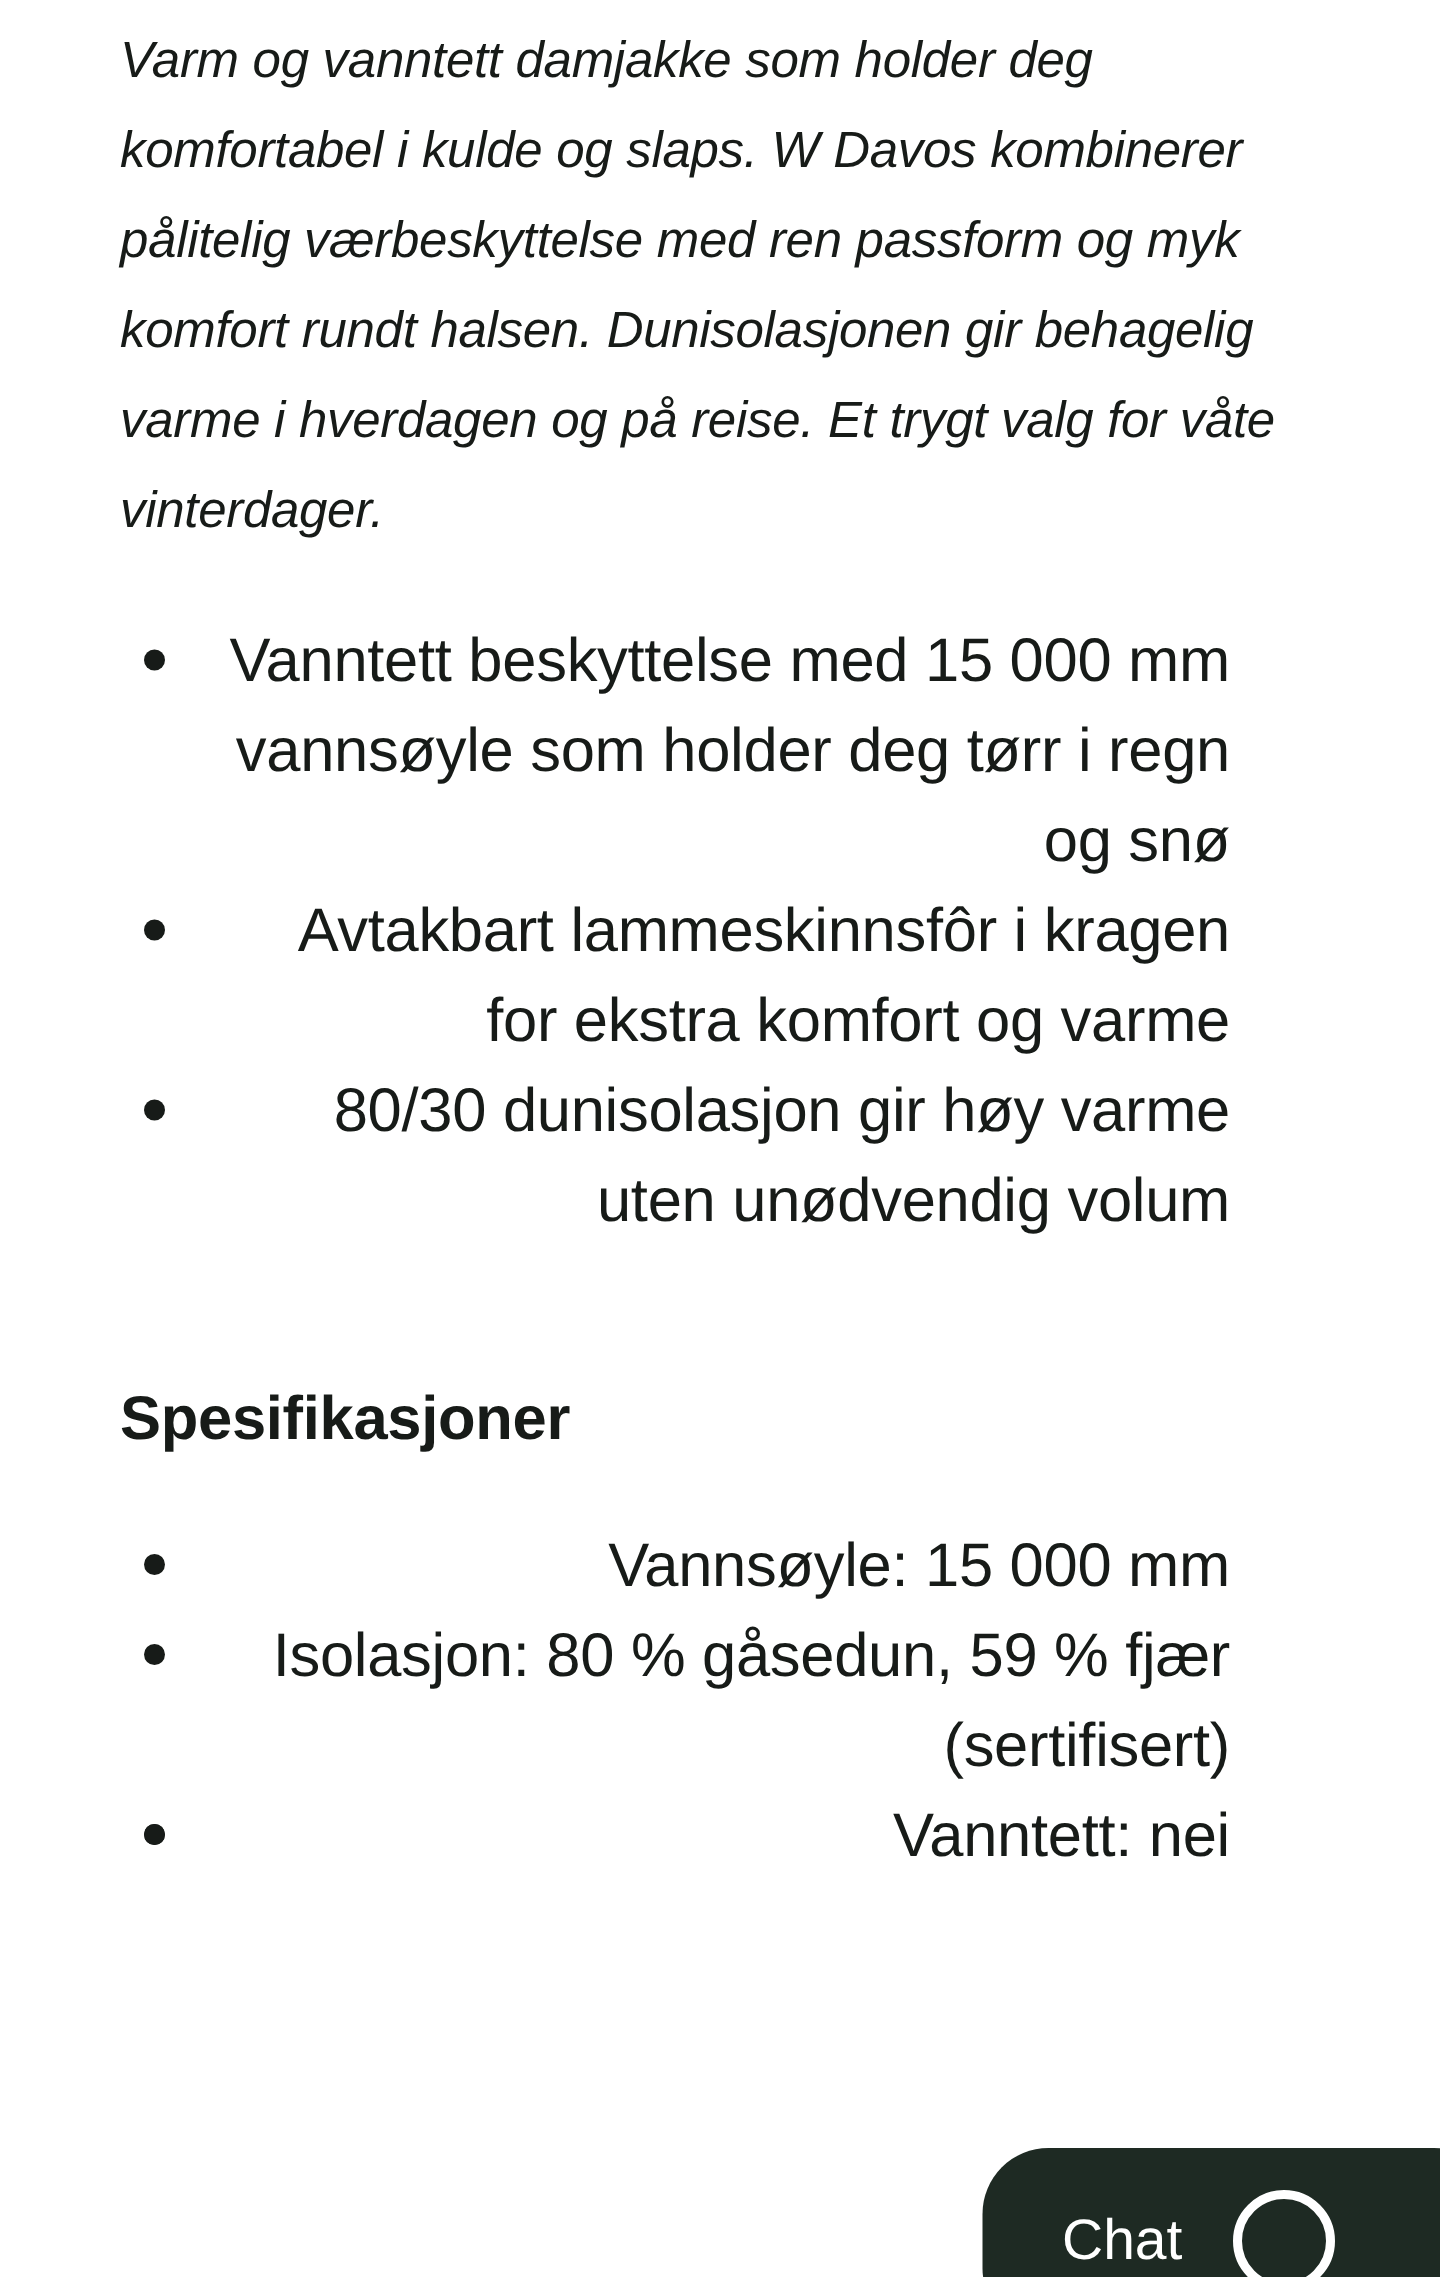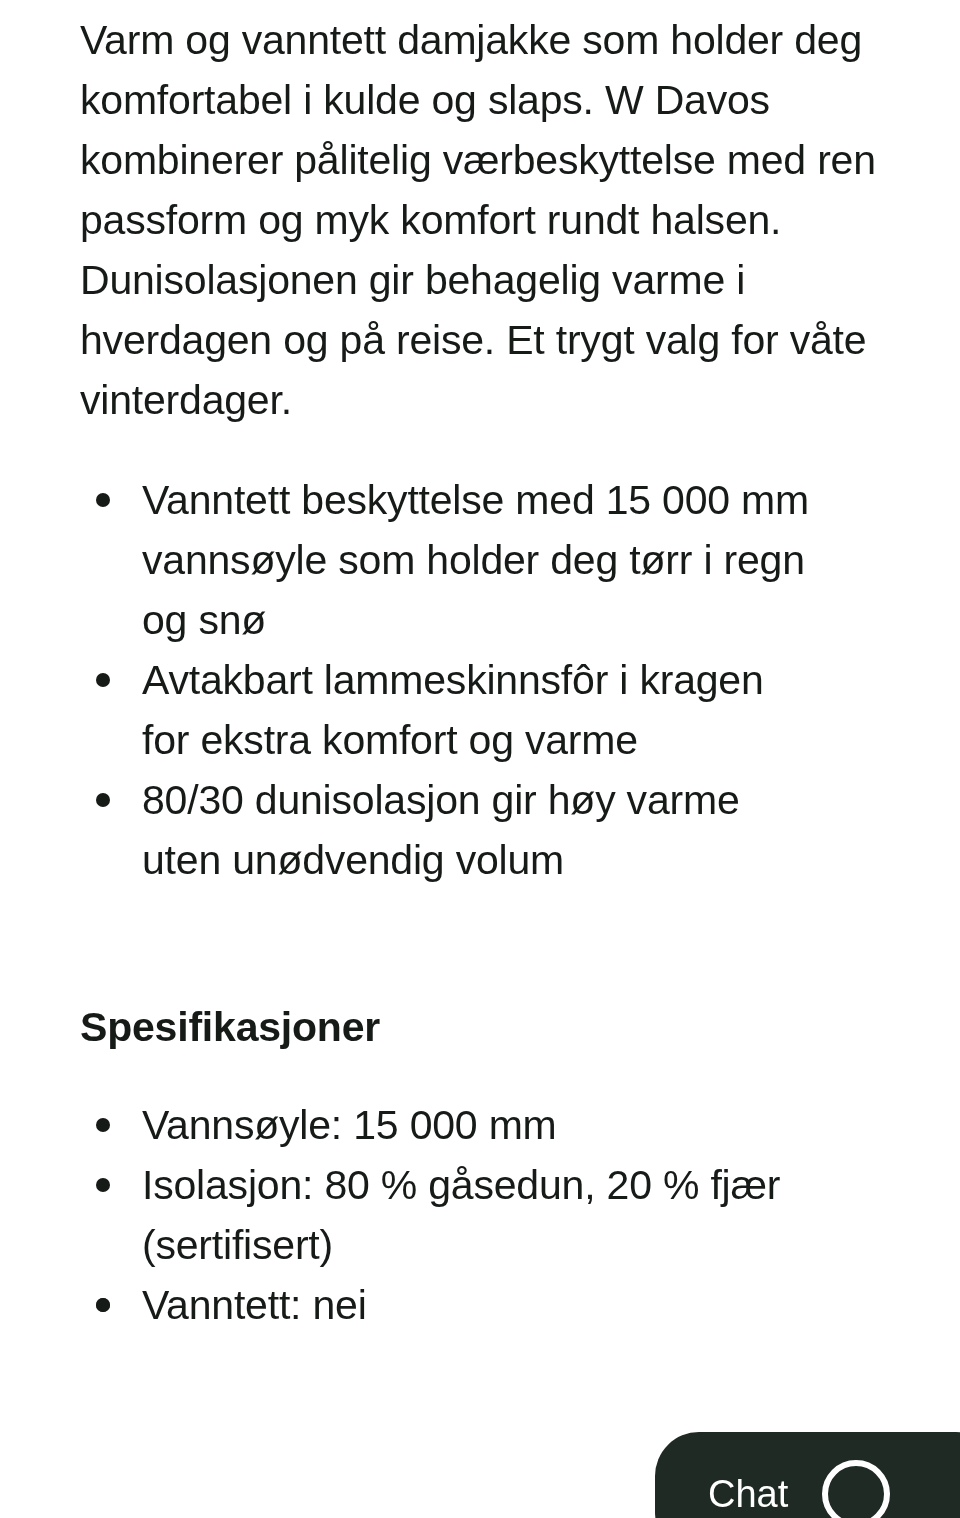--- a/index.html
+++ b/index.html
@@ -14,55 +14,57 @@
     position: relative;
     font-family: "Liberation Sans", "DejaVu Sans", sans-serif;
     color: var(--text, #171b18);
   }
   .content {
     padding: 10px 0 0 80px;
   }
   .intro {
     margin: 0;
     width: 800px;
-    font-size: 41px;
+    font-size: 34px;
     line-height: 60px;
     font-weight: 400;
     letter-spacing: -0.2px;
+    font-style: italic;
   }
   ul.bullets {
     list-style: none;
     margin: 0;
     padding: 0;
     width: 740px;
     font-size: 41px;
     line-height: 60px;
     letter-spacing: -0.2px;
   }
   ul.bullets.features {
     margin-top: 40px;
   }
   ul.bullets.specs {
     margin-top: 38px;
   }
   ul.bullets li {
     position: relative;
     padding-left: 62px;
+    text-align: right;
   }
   ul.bullets .dot {
     position: absolute;
     left: 16px;
     top: 23px;
     width: 14px;
     height: 14px;
     border-radius: 50%;
     background: var(--text, #171b18);
   }
   .specs-heading {
-    margin: 107px 0 0 0;
+    margin: 85px 0 0 0;
     font-size: 41px;
     line-height: 60px;
     font-weight: 700;
     letter-spacing: -0.2px;
   }
   .chat-button {
     position: absolute;
     left: 655px;
     top: 1432px;
     width: 345px;
@@ -119,21 +121,21 @@
 
     <h2 class="specs-heading">Spesifikasjoner</h2>
 
     <ul class="bullets specs">
       <li>
         <span class="dot"></span>
         <span>Vannsøyle: 15 000 mm</span>
       </li>
       <li>
         <span class="dot"></span>
-        <span>Isolasjon: 80 % gåsedun, 20 % fjær (sertifisert)</span>
+        <span>Isolasjon: 80 % gåsedun, 59 % fjær (sertifisert)</span>
       </li>
       <li>
         <span class="dot"></span>
       </li>
       <li>
         <span class="dot"></span>
         <span>Vanntett: nei</span>
       </li>
     </ul>
 

